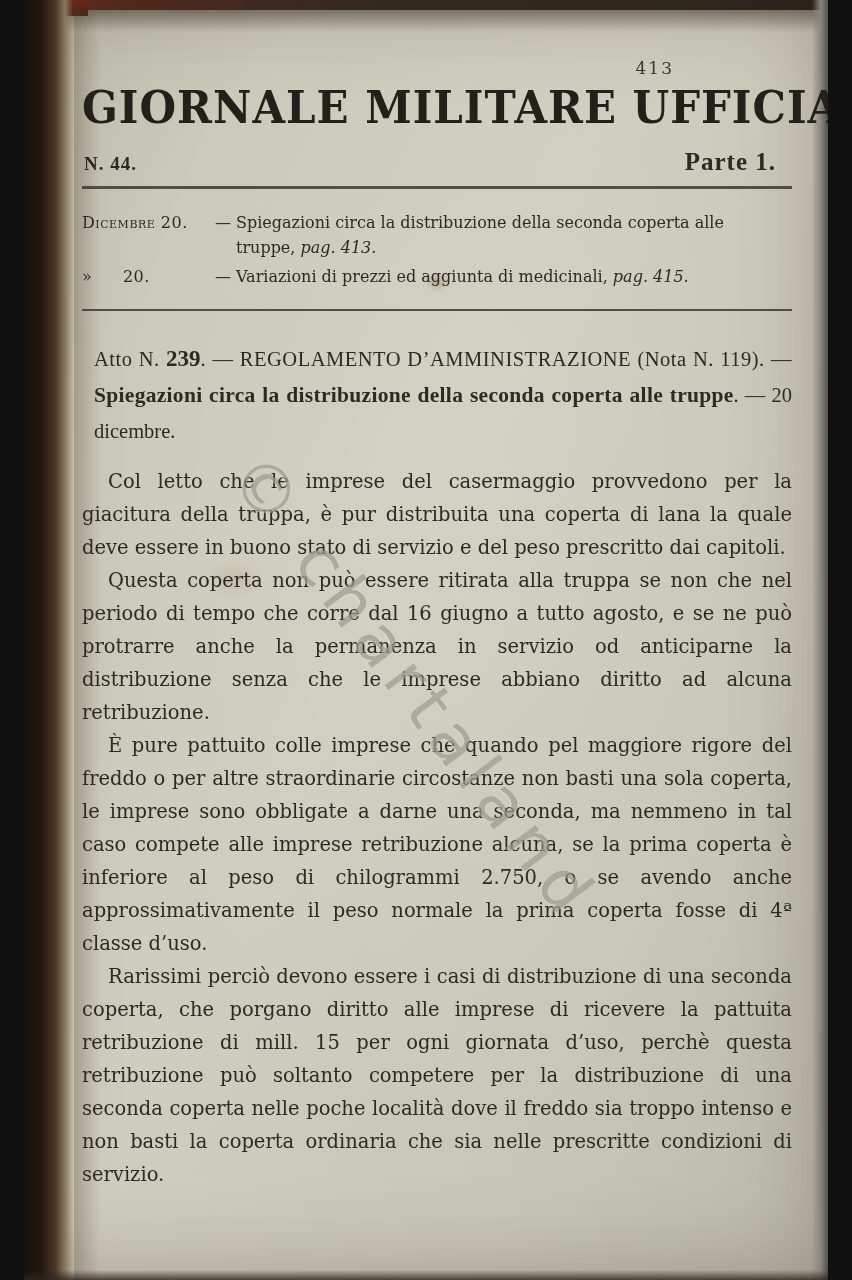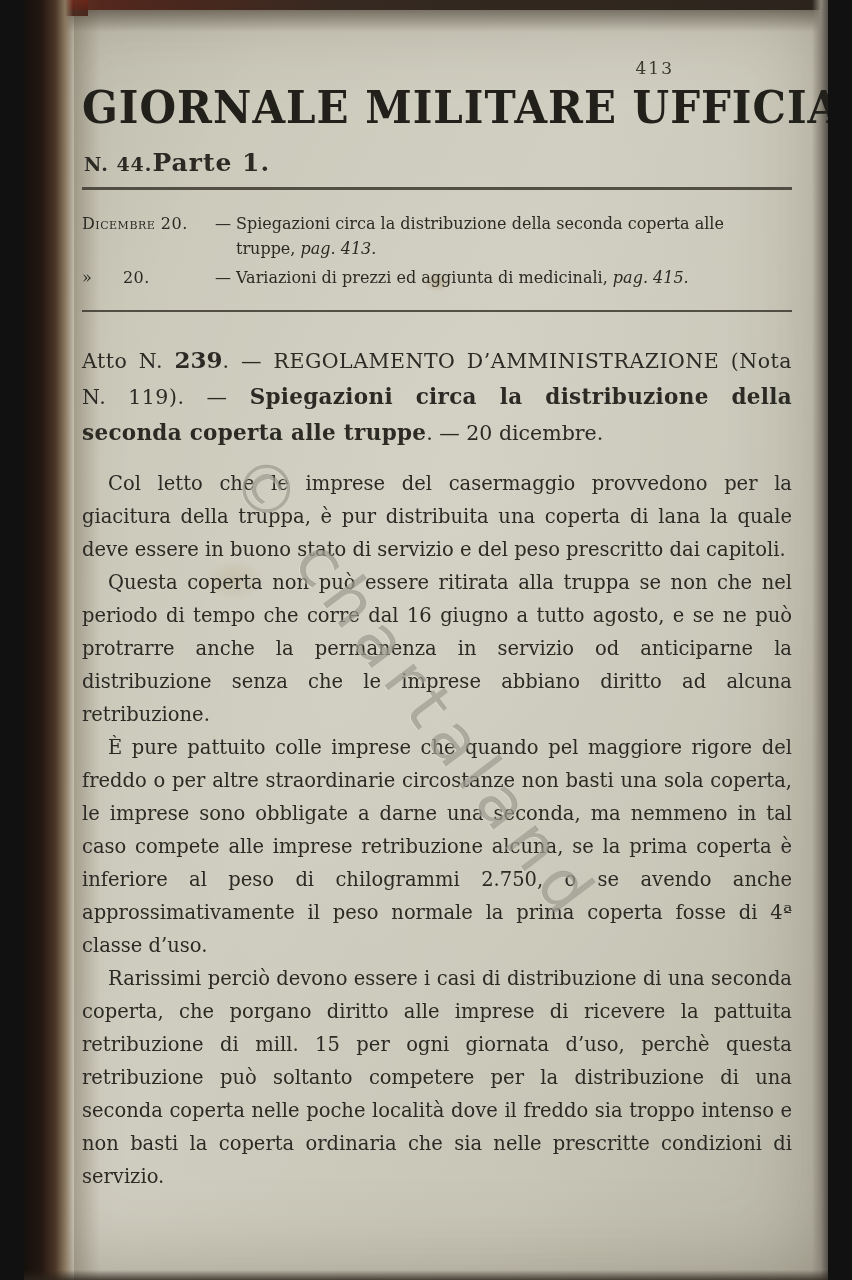--- a/index.html
+++ b/index.html
@@ -38,37 +38,37 @@
   
   .paper{position:absolute;top:0;left:0;right:0;bottom:0;padding:58px 36px 40px 58px;box-sizing:border-box;}
   .page-number{ text-align:right;padding-right:118px;font-size:17px;letter-spacing:2px;color:#3a382f;}
   h1.title{
     margin:8px 0 14px 0;
     font-size:42px;line-height:1.05;font-weight:700;
     letter-spacing:1px;color:#21201a;
     transform:scaleY(1.08);transform-origin:left center;
     white-space:nowrap;
   }
-  .masthead-row{display:flex;align-items:baseline;
-    margin:18px 12px 10px 2px;font-size:17px;}
+  .masthead-row{display:flex;justify-content:space-between;align-items:baseline;
+    margin:18px 12px 10px 2px;font-size:17px;font-family:Liberation Serif, serif;}
   .masthead-issue{font-weight:700;font-size:19px;letter-spacing:1px;}
   .masthead-pub{font-size:16px;letter-spacing:.5px;transform:translateX(-30px);}
   .masthead-part{font-weight:700;font-size:25px;letter-spacing:1px;padding-right:4px;}
   .rule{border:none;border-top:3px solid #3c382f;margin:10px 0 0 0;opacity:.85;}
   .rule.thin{border-top-width:2px;}
   
   .index{margin:22px 4px 20px 0;font-size:16px;line-height:1.55;}
   .index-item{display:flex;margin-bottom:4px;}
   .index-label{flex:0 0 128px;font-variant:small-caps;letter-spacing:.5px;white-space:pre;}
   .index-dash{flex:0 0 26px;text-align:center;}
   .index-text{flex:1;text-align:left;}
   .pag{font-style:italic;}
   
   .article{margin-top:30px;font-size:19.5px;line-height:33px;text-align:justify;}
-  .article-heading{margin:0 0 16px 0;font-size:20.5px;line-height:36px;text-align:justify;}
+  .article-heading{margin:0 0 16px 12px;font-size:20.5px;line-height:36px;text-align:justify;font-family:Liberation Serif, serif;}
   .h-atto{letter-spacing:.5px;}
   .h-num{font-weight:700;font-size:23px;}
   .h-caps{letter-spacing:.5px;}
   .h-bold{font-weight:700;font-size:21.5px;letter-spacing:.3px;}
   .article p.body-par{margin:0;text-indent:26px;}
   
   .watermark{
     position:absolute;left:252px;top:440px;
     transform:rotate(53deg);transform-origin:left top;
     font-size:66px;letter-spacing:10px;

